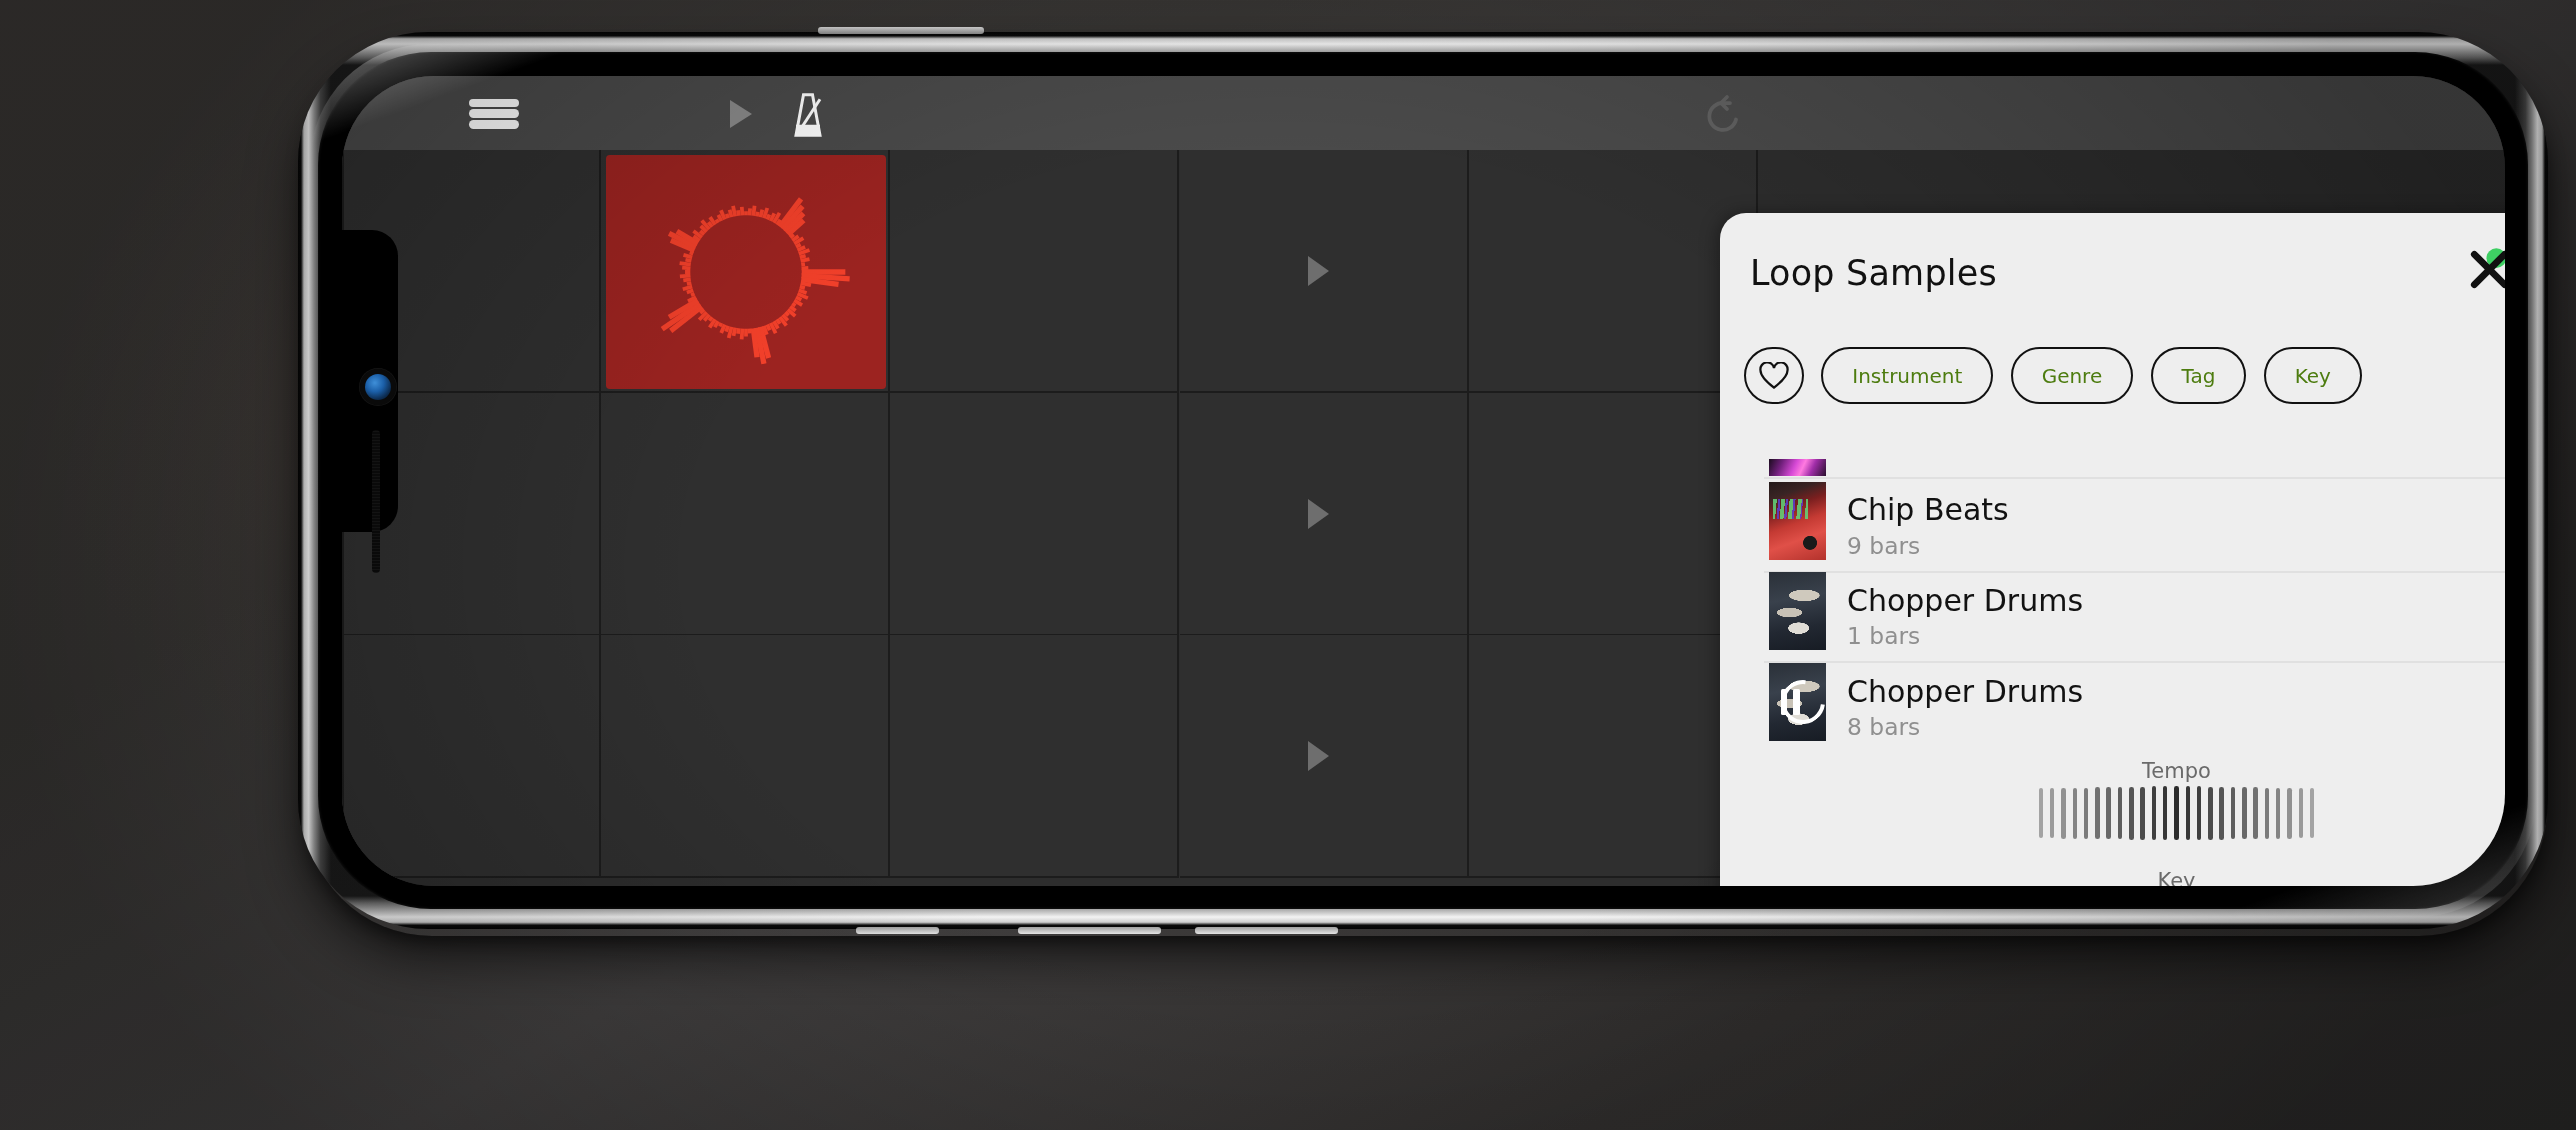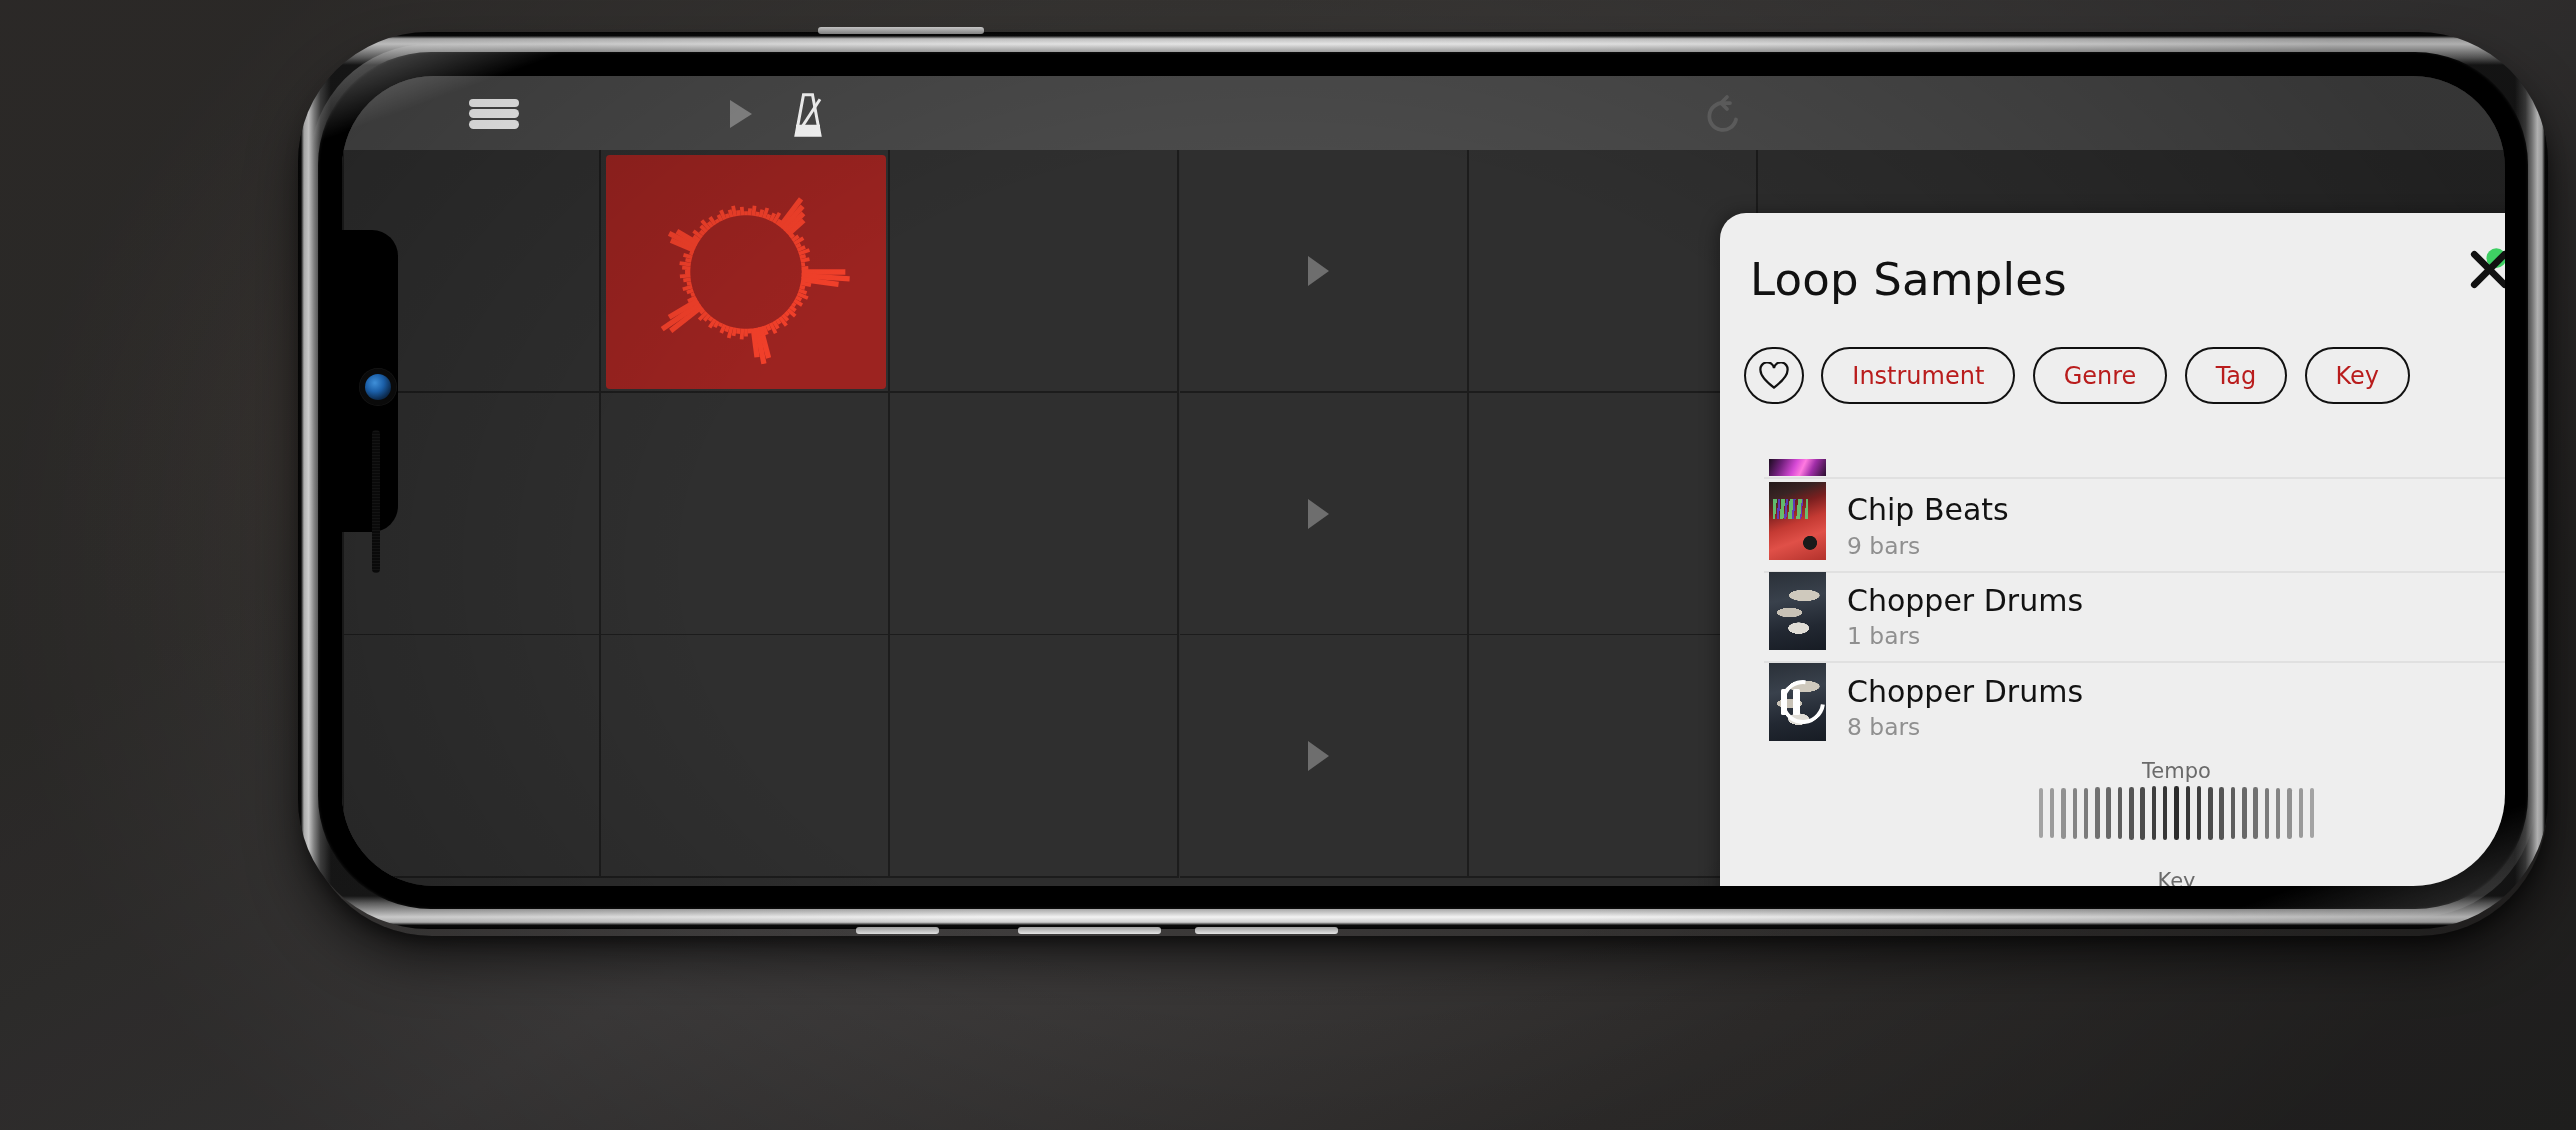--- a/index.html
+++ b/index.html
@@ -175,38 +175,38 @@
     width:825px; height:844px;
     background:#eeeeee;
     border-top-left-radius:26px;
     border-top-right-radius:26px;
     z-index:30;
     overflow:hidden;
     box-shadow:-3px 0 16.6px rgba(0,0,0,0.35);
   }
   .panel-title{
     position:absolute; left:30px; top:40px;
-    font-size:45px; color:#111; letter-spacing:0.2px;
+    font-size:35px; color:#111; letter-spacing:0.2px;
   }
   .panel-close{
     position:absolute; right:32px; top:33px;
     width:47px; height:47px; cursor:pointer;
   }
 
   .chips{
     position:absolute; left:24px; top:134px;
     display:flex; gap:17.3px; align-items:center;
   }
   .chip{
     height:57px;
     border:2.6px solid #111;
     border-radius:29px;
     display:flex; align-items:center; justify-content:center;
     padding:0 29px;
-    font-size:24px; color:#b91c1c;
+    font-size:20px; color:#4d7c0f;
     background:transparent;
     white-space:nowrap;
     cursor:pointer;
   }
   .chip.heart{ width:60px; padding:0; }
 
   .hint{
     position:absolute; left:0; width:100%; top:219px;
     text-align:center; font-size:20.4px; color:#8d8d8d;
   }

